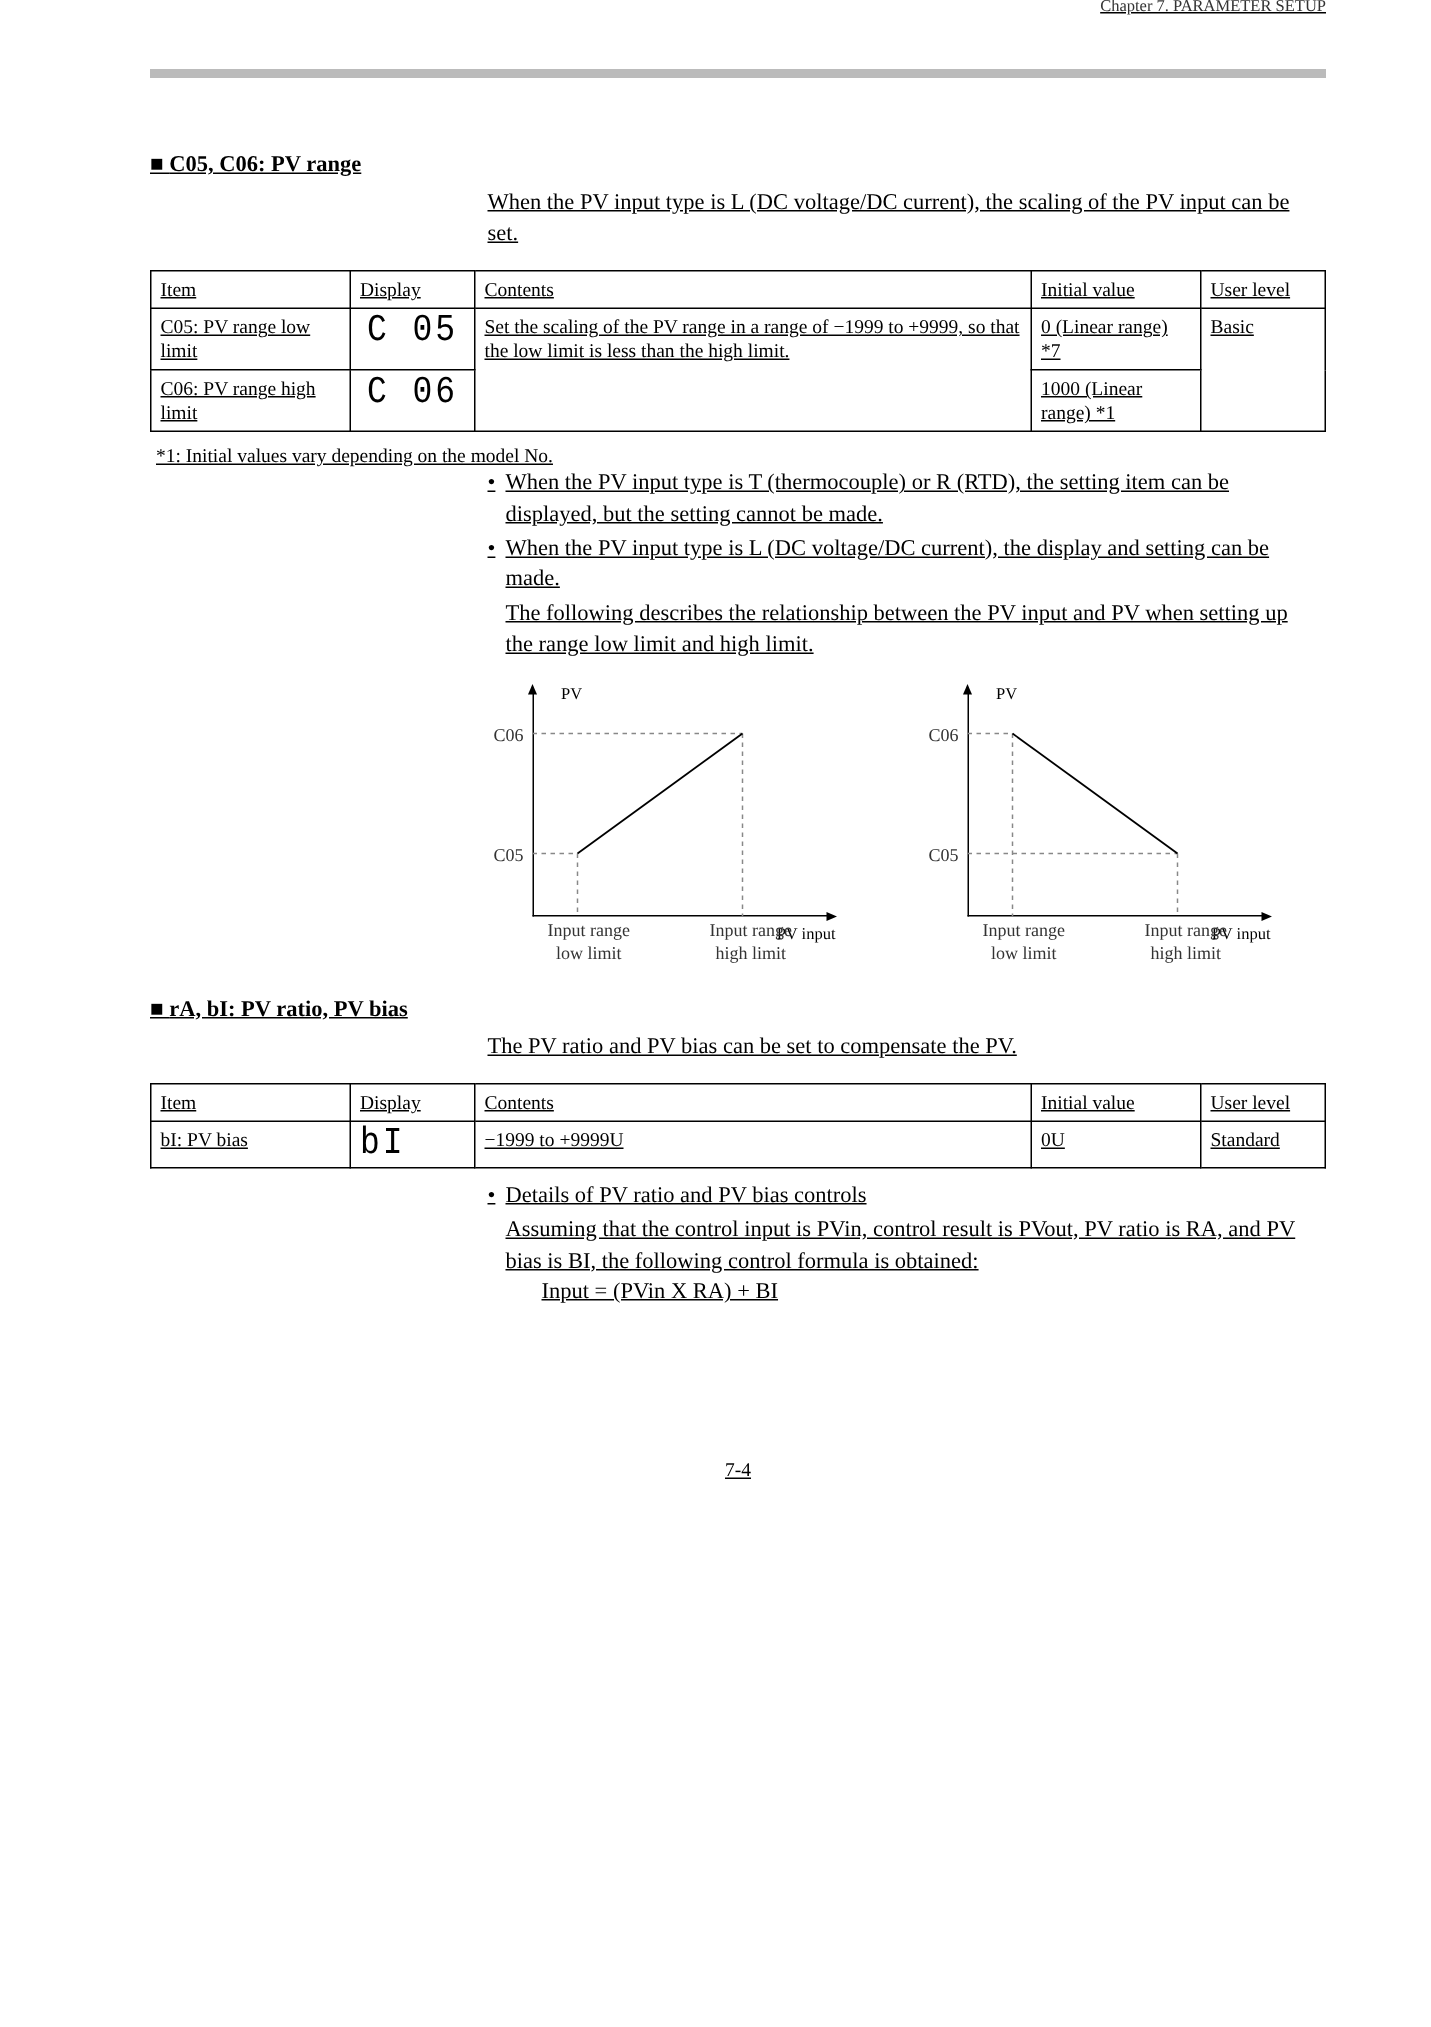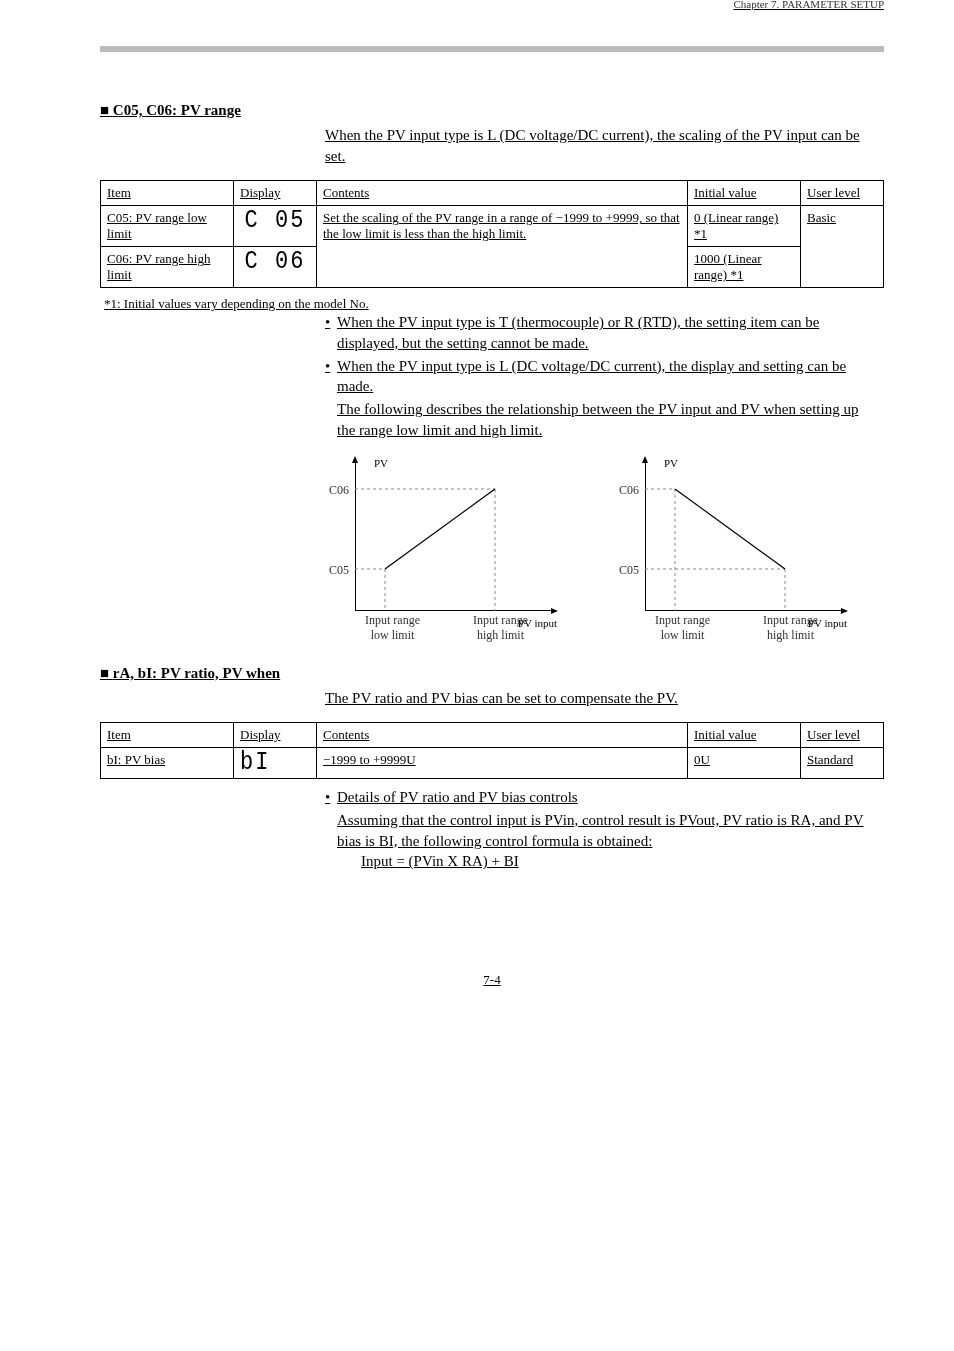--- a/index.html
+++ b/index.html
@@ -178,21 +178,21 @@
           <th class="col-cont">Contents</th>
           <th class="col-init">Initial value</th>
           <th class="col-user">User level</th>
         </tr>
       </thead>
       <tbody>
         <tr>
           <td>C05: PV range low limit</td>
           <td style="text-align:center"><span class="seg">C  05</span></td>
           <td rowspan="2">Set the scaling of the PV range in a range of −1999 to +9999, so that the low limit is less than the high limit.</td>
-          <td>0 (Linear range) *1</td>
+          <td>0 (Linear range) *7</td>
           <td rowspan="2">Basic</td>
         </tr>
         <tr>
           <td>C06: PV range high limit</td>
           <td style="text-align:center"><span class="seg">C  06</span></td>
           <td>1000 (Linear range) *1</td>
         </tr>
       </tbody>
     </table>
     <div style="font-size:13px; margin-left:4px;">*1: Initial values vary depending on the model No.</div>
@@ -252,21 +252,21 @@
         <div class="tick" style="left:40px; top:154px; white-space:pre; text-align:center;">Input range
 low limit</div>
         <div class="tick" style="left:148px; top:154px; white-space:pre; text-align:center;">Input range
 high limit</div>
       </div>
 
     </div>
   </div>
 
   <div style="margin-top:36px;">
-    <div class="section-title">■ <span>rA, bI: PV ratio, PV when</span></div>
+    <div class="section-title">■ <span>rA, bI: PV ratio, PV bias</span></div>
     <div class="body-text">The PV ratio and PV bias can be set to compensate the PV.</div>
 
     <table class="data-table">
       <thead>
         <tr>
           <th class="col-item">Item</th>
           <th class="col-disp">Display</th>
           <th class="col-cont">Contents</th>
           <th class="col-init">Initial value</th>
           <th class="col-user">User level</th>

